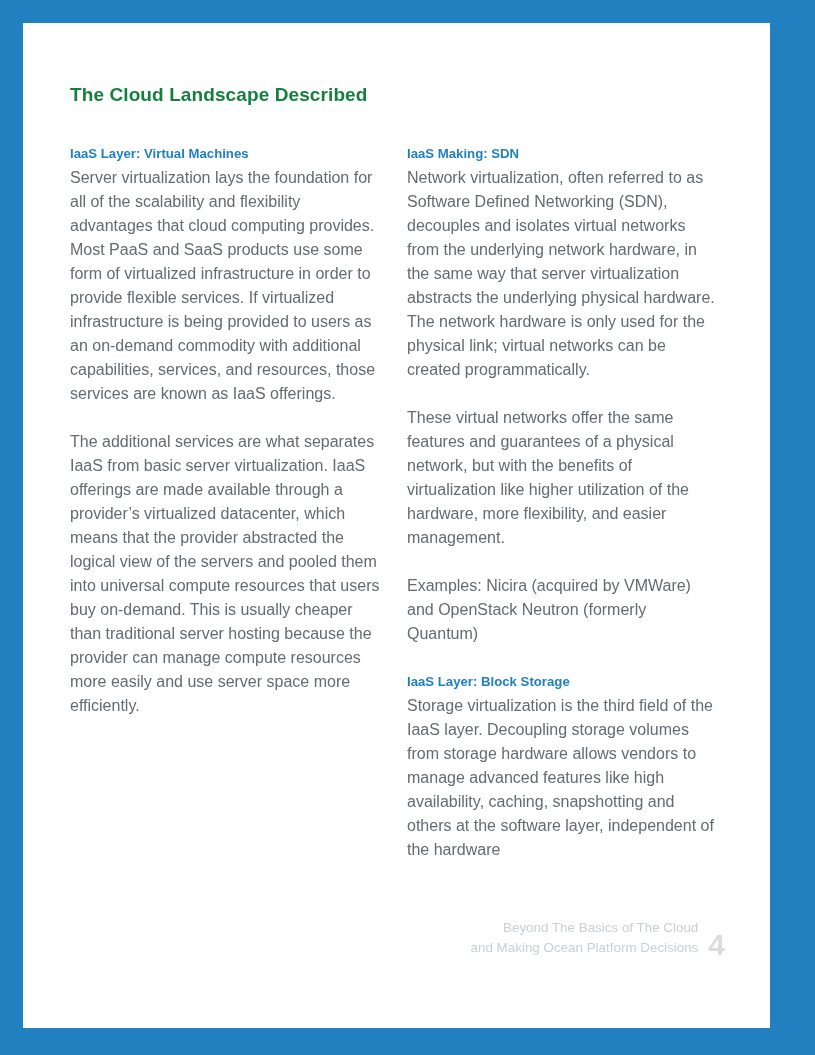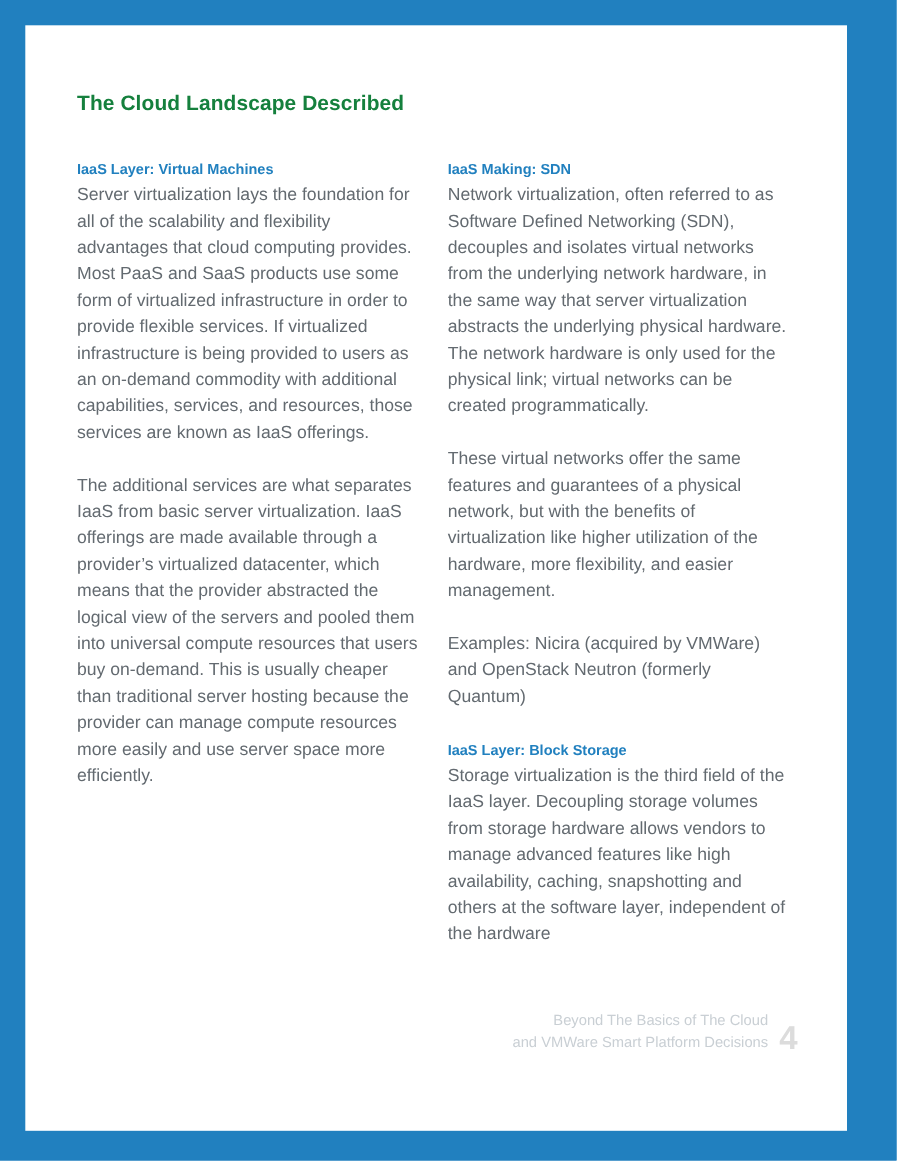--- a/index.html
+++ b/index.html
@@ -126,19 +126,19 @@
           <div class="section-heading">IaaS Layer: Block Storage</div>
           <p class="body-par">Storage virtualization is the third field of the IaaS layer. Decoupling storage volumes from storage hardware allows vendors to manage advanced features like high availability, caching, snapshotting and others at the software layer, independent of the hardware</p>
         </div>
       </div>
 
     </div>
 
     <div class="footer">
       <div class="footer-text">
         <div>Beyond The Basics of The Cloud</div>
-        <div>and VMWare Smart Platform Decisions</div>
+        <div>and Making Ocean Platform Decisions</div>
       </div>
       <div class="footer-page-number">4</div>
     </div>
 
   </div>
 </div>
 
 </body></html>

